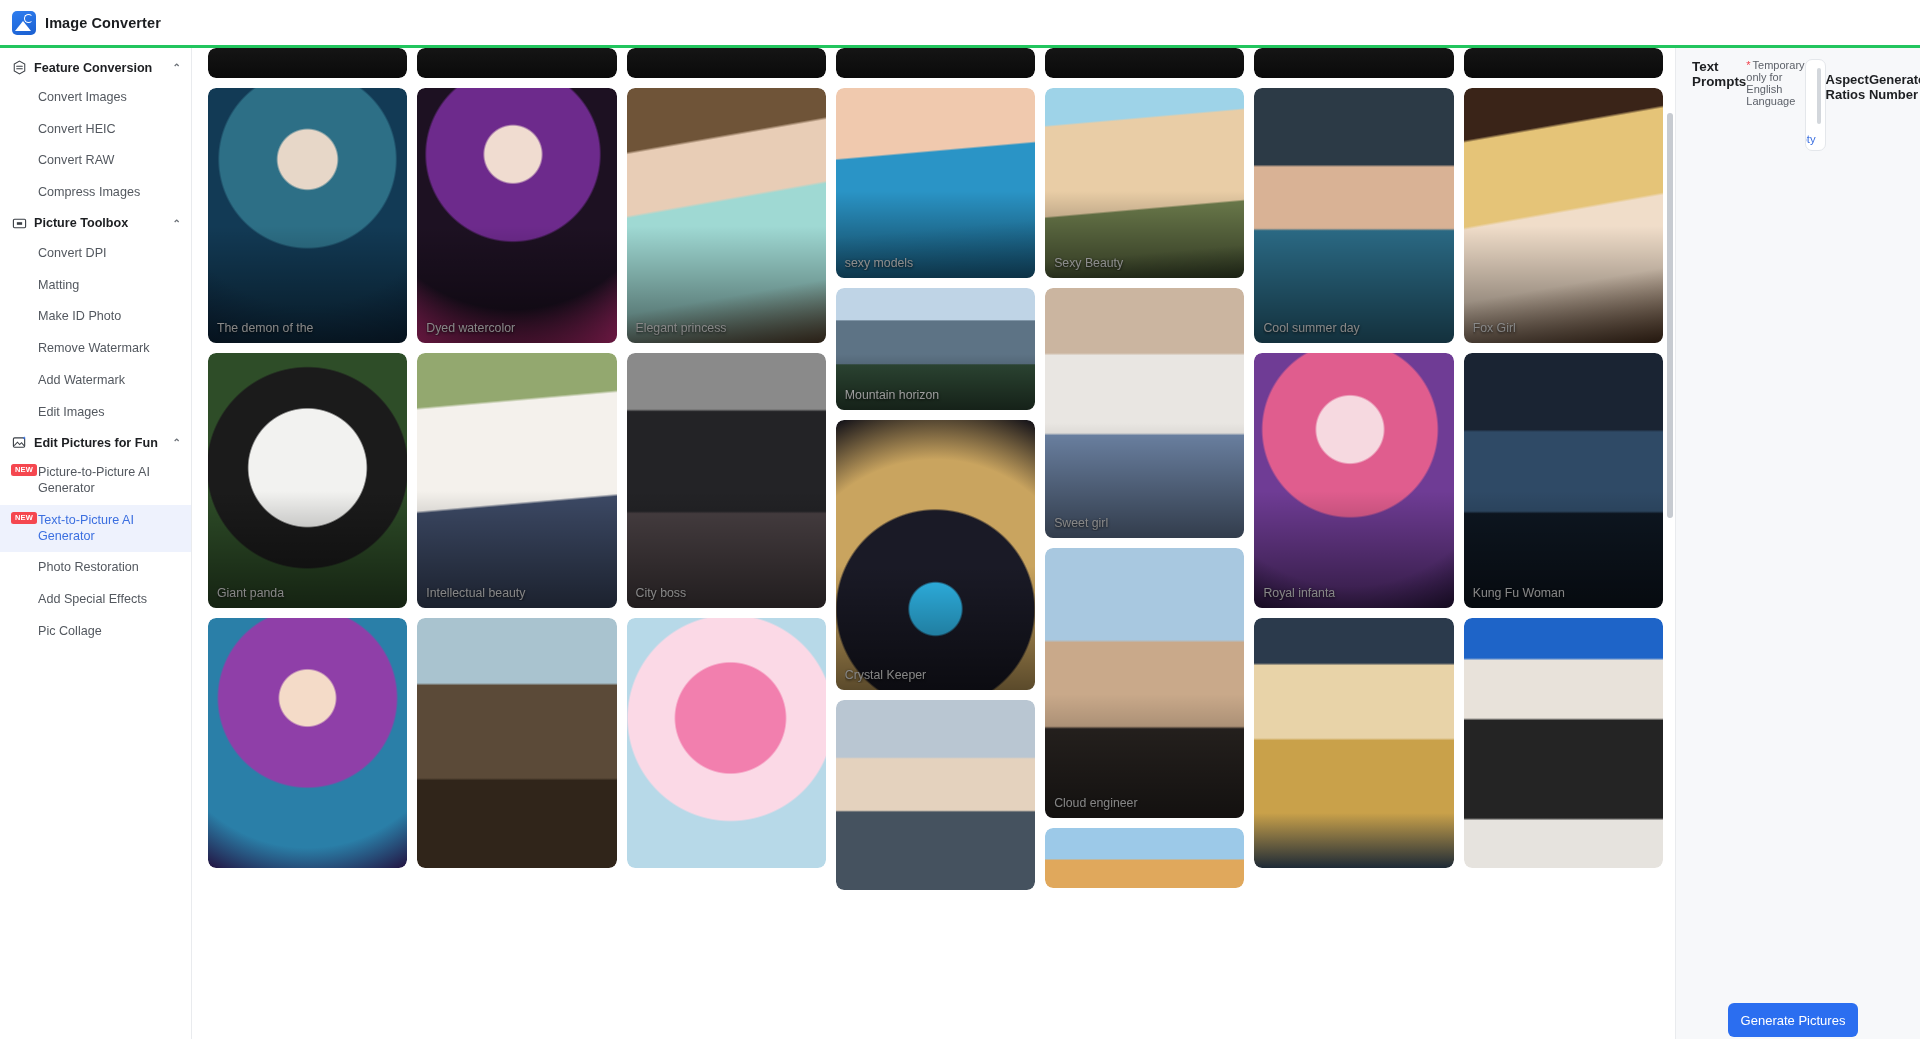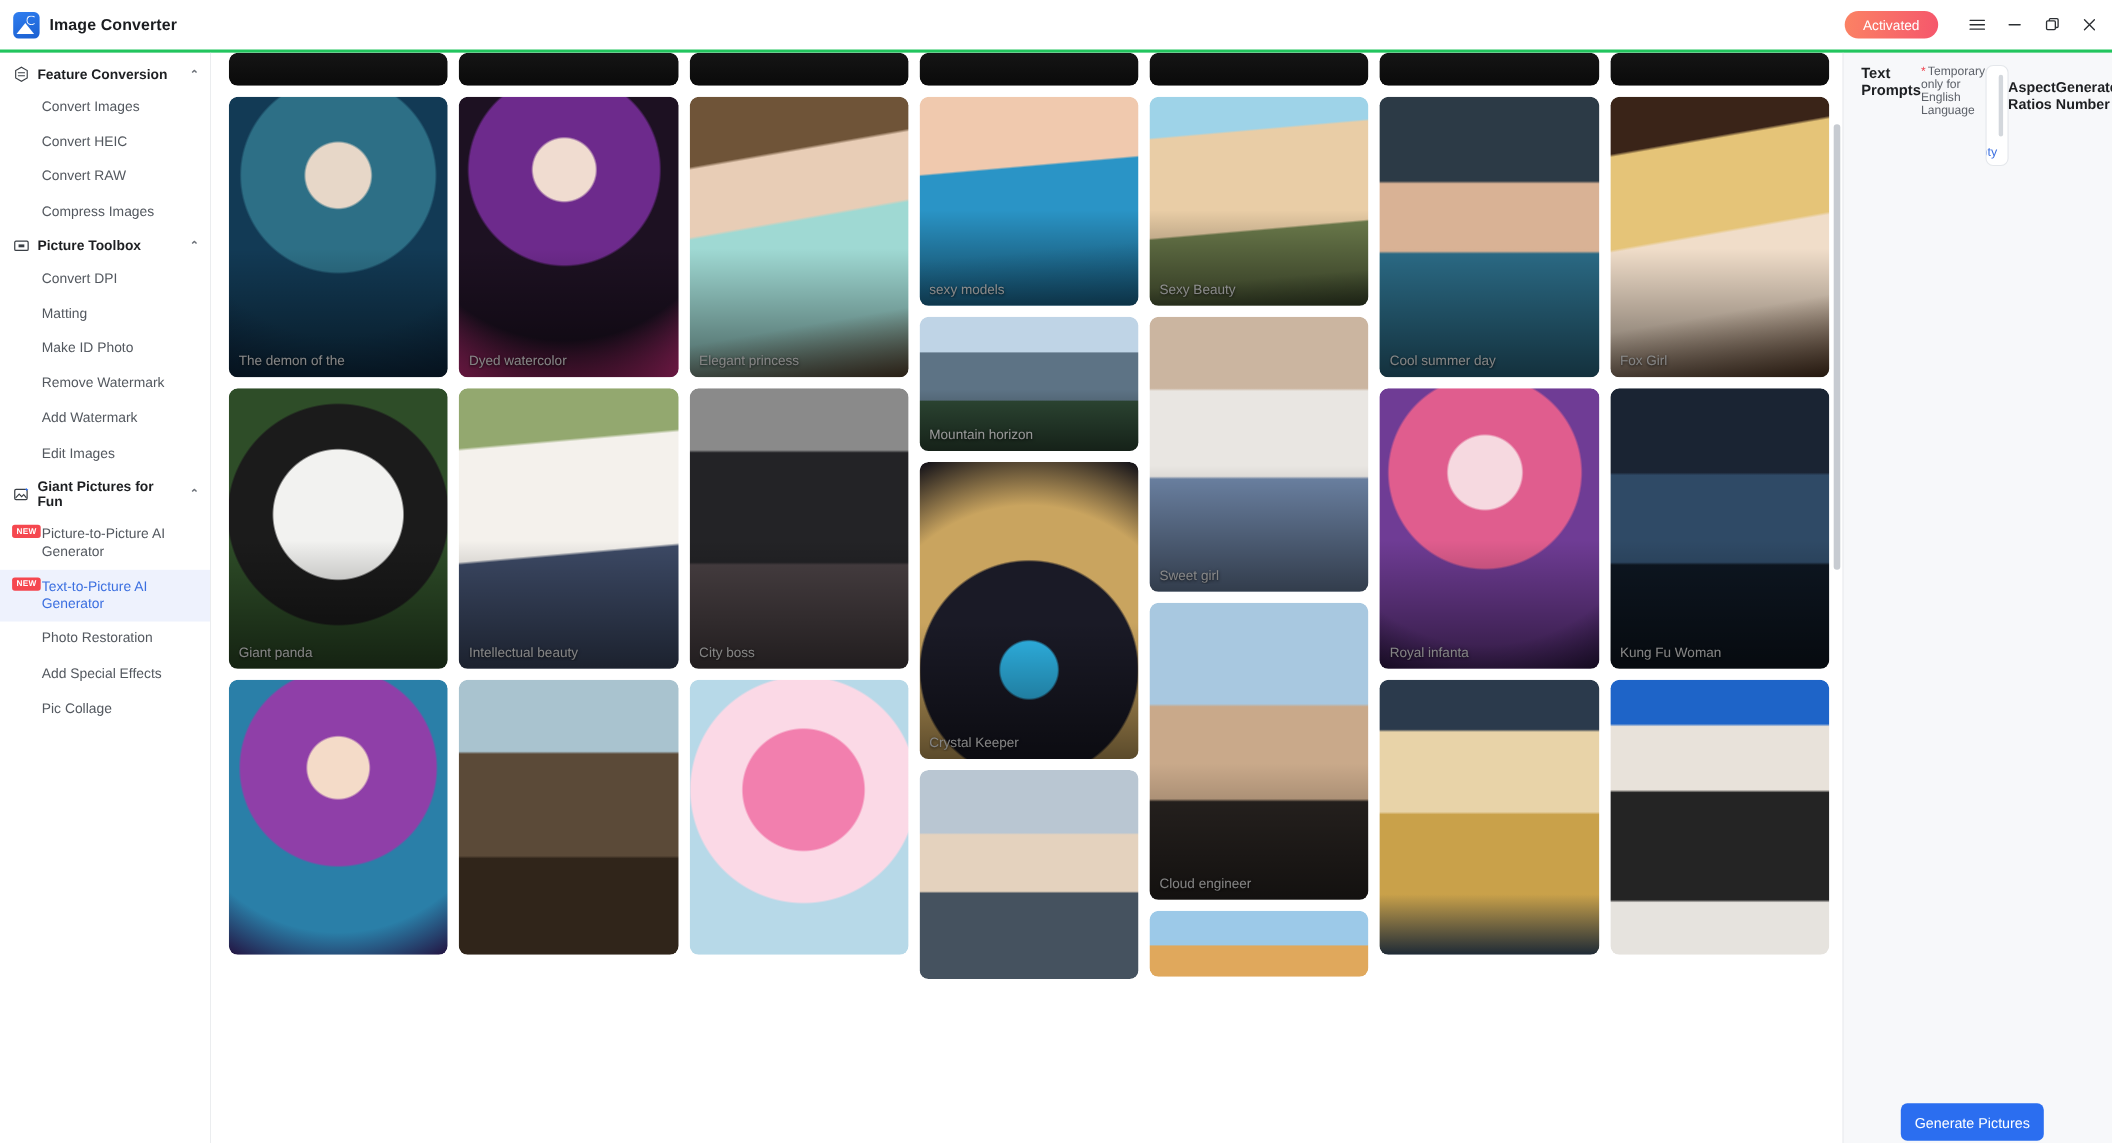--- a/index.html
+++ b/index.html
@@ -190,44 +190,20 @@
     display: flex; align-items: center; justify-content: center;
     cursor: pointer; border: none; font-family: inherit;
   }
 </style>
 </head>
 <body>
 
 <div class="titlebar">
   <div class="app-logo"></div>
   <div class="app-title">Image Converter</div>
-  <div class="tb-right">
-    <div class="activated-pill">Activated</div>
-    <div class="tb-btn">
-      <svg width="17" height="17" viewBox="0 0 17 17">
-          <path d="M2 4.5h13M2 8.5h13M2 12.5h13" stroke="currentColor" stroke-width="1.3" stroke-linecap="round"></path>
-        </svg>
-    </div>
-    <div class="tb-btn">
-      <svg width="17" height="17" viewBox="0 0 17 17">
-          <path d="M3.5 8.5h10" stroke="currentColor" stroke-width="1.2" stroke-linecap="round"></path>
-        </svg>
-    </div>
-    <div class="tb-btn">
-      <svg width="17" height="17" viewBox="0 0 17 17">
-          <rect x="3.5" y="5" width="8" height="8" rx="1" stroke="currentColor" stroke-width="1.2" fill="none"></rect>
-          <path d="M6 5V4a1 1 0 011-1h6a1 1 0 011 1v6a1 1 0 01-1 1h-1" stroke="currentColor" stroke-width="1.2" fill="none"></path>
-        </svg>
-    </div>
-    <div class="tb-btn close">
-      <svg width="17" height="17" viewBox="0 0 17 17">
-          <path d="M4 4l9 9M13 4l-9 9" stroke="currentColor" stroke-width="1.25" stroke-linecap="round"></path>
-        </svg>
-    </div>
-  </div>
 </div>
 
 <div class="shell">
 
   <div class="sidebar">
 
     <div class="sec-head">
       <span class="ico">
         <svg width="15" height="15" viewBox="0 0 16 16">
             <path d="M8 1.2l5.6 3.2v7.2L8 14.8 2.4 11.6V4.4z" fill="none" stroke="currentColor" stroke-width="1.1"></path>
@@ -280,21 +256,21 @@
     </div>
 
     <div class="sec-head">
       <span class="ico">
         <svg width="15" height="15" viewBox="0 0 16 16">
             <rect x="1.5" y="3" width="12" height="10" rx="1.3" fill="none" stroke="currentColor" stroke-width="1.2"></rect>
             <path d="M2.4 11.3l3.4-3.6 2.4 2.5 2-2 2.6 3.1" fill="none" stroke="currentColor" stroke-width="1.1"></path>
             <path d="M13 1.4l.5 1.3 1.3.5-1.3.5-.5 1.3-.5-1.3-1.3-.5 1.3-.5z" fill="#2b6ef0"></path>
           </svg>
       </span>
-      <span>Giant Pictures for Fun</span>
+      <span>Edit Pictures for Fun</span>
       <span class="chev">⌃</span>
     </div>
     <div class="nav-item">
       <span class="newbadge">NEW</span>
       <span>Picture-to-Picture AI Generator</span>
     </div>
     <div class="nav-item active">
       <span class="newbadge">NEW</span>
       <span>Text-to-Picture AI Generator</span>
     </div>

